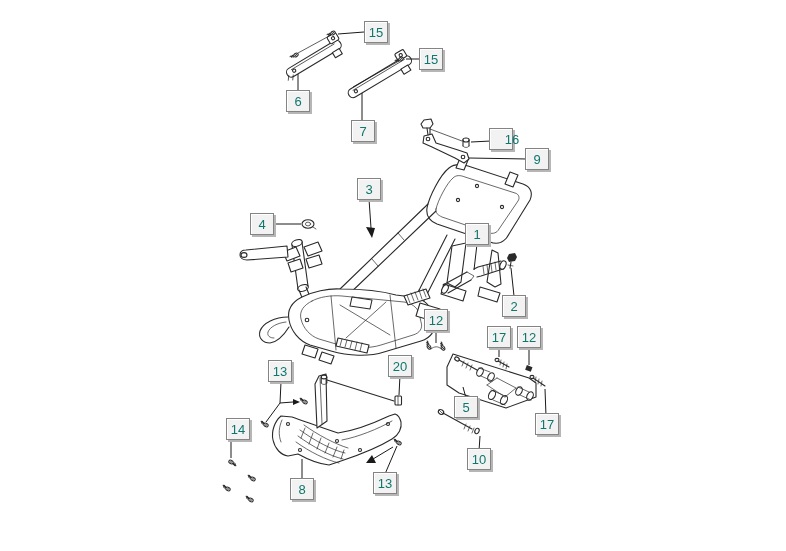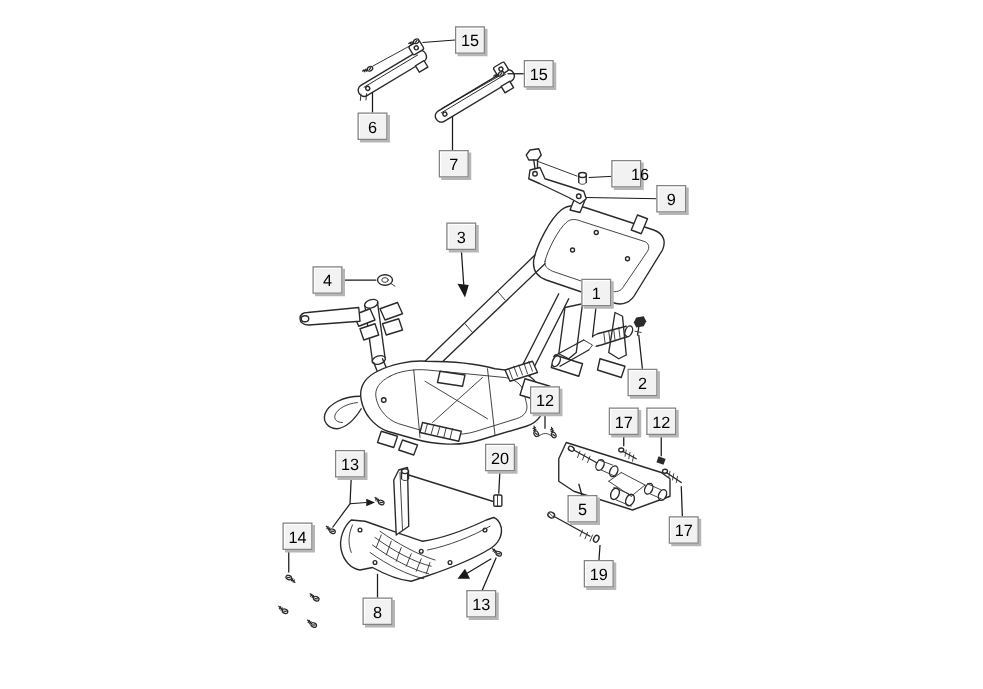--- a/index.html
+++ b/index.html
@@ -14,21 +14,21 @@
   #scr ellipse{fill:#ffffff;stroke:#2a2a2a;stroke-width:1;}
   #scr line{stroke:#2a2a2a;stroke-width:1;}
   g.leader *{stroke:#1a1a1a;stroke-width:1;fill:none;}
   g.leader .thin{stroke-width:0.7;}
   g.leader .ah{fill:#1a1a1a;stroke:none;}
   
   .callout{position:absolute;width:24px;height:22px;box-sizing:border-box;
            background:#f2f2f2;border:1px solid #848484;
            box-shadow:2px 2px 0 #b6b6b6, inset 1px 1px 0 #ffffff;
            display:flex;align-items:center;justify-content:center;
-           font-size:13px;line-height:1;color:#000000;cursor:pointer;user-select:none;}
+           font-size:13px;line-height:1;color:#0f766e;cursor:pointer;user-select:none;}
 </style>
 </head>
 <body>
 
 <div id="canvas">
 
 <svg width="786" height="551" viewBox="0 0 786 551">
   <defs>
     <g id="scr">
       <ellipse cx="0" cy="0" rx="2.3" ry="1.7"></ellipse>
@@ -280,16 +280,16 @@
   <div class="callout" style="left: 465px; top: 223px;">1</div>
   <div class="callout" style="left: 502px; top: 295px;">2</div>
   <div class="callout" style="left: 424px; top: 309px;">12</div>
   <div class="callout" style="left: 487px; top: 326px;">17</div>
   <div class="callout" style="left: 517px; top: 326px;">12</div>
   <div class="callout" style="left: 388px; top: 355px;">20</div>
   <div class="callout" style="left: 268px; top: 360px;">13</div>
   <div class="callout" style="left: 454px; top: 396px;">5</div>
   <div class="callout" style="left: 535px; top: 413px;">17</div>
   <div class="callout" style="left: 226px; top: 418px;">14</div>
-  <div class="callout" style="left: 467px; top: 448px;">19</div>
+  <div class="callout" style="left: 467px; top: 448px;">10</div>
   <div class="callout" style="left: 373px; top: 472px;">13</div>
   <div class="callout" style="left: 290px; top: 478px;">8</div>
 </div>
 
 </body></html>

